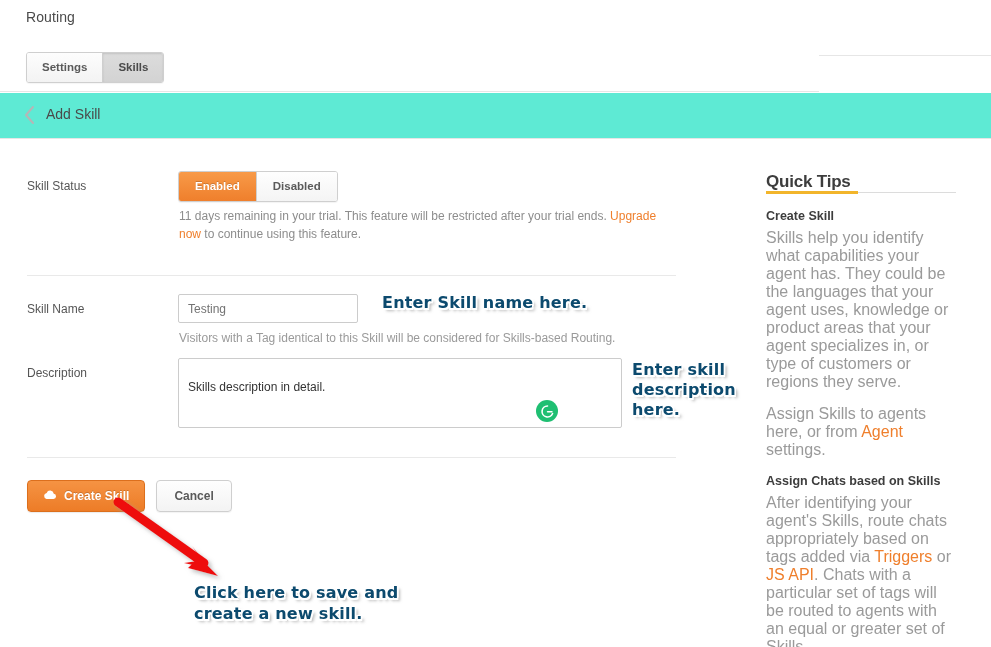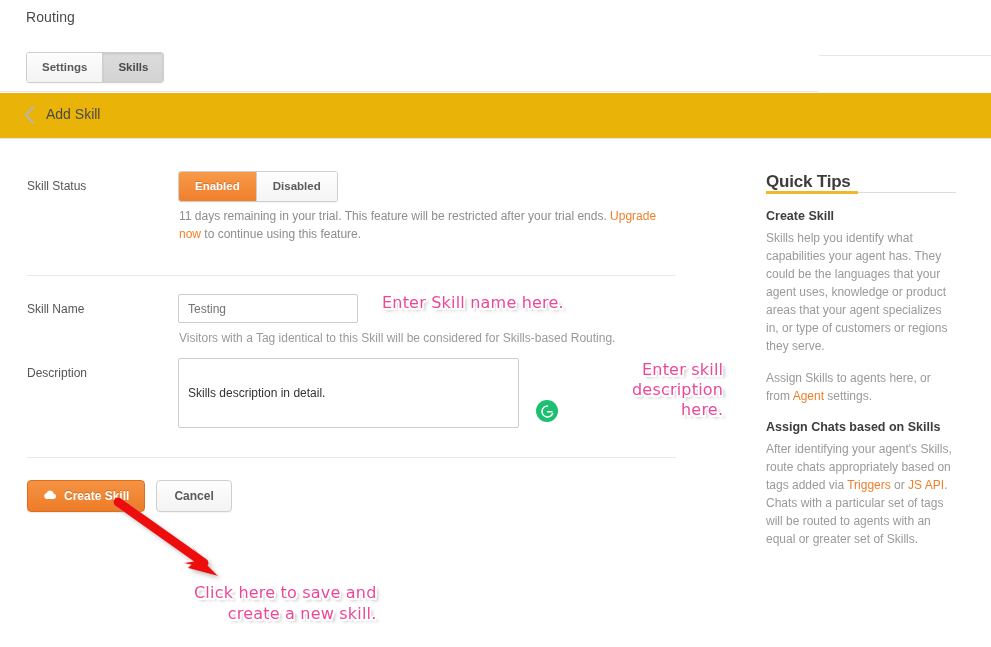--- a/index.html
+++ b/index.html
@@ -70,21 +70,21 @@
     color: #4a4a4a;
     box-shadow: inset 0 1px 2px rgba(0,0,0,.12);
   }
 
   
   .subheader {
     position: absolute;
     left: 0; top: 93px;
     width: 991px; height: 46px;
     border-bottom: 1px solid #e6e6e6;
-    background: #eab308;
+    background: #5eead4;
     padding-left: 16px;
   }
   .backchev {
     position: absolute;
     left: 22px; top: 9px;
     width: 16px; height: 26px;
     cursor: pointer;
   }
   .backchev svg { display: block; }
   .subheader .sub-title {
@@ -185,24 +185,24 @@
   }
 
   
   .desc-label { top: 227px; }
   .desc-wrap {
     position: absolute;
     left: 178px; top: 219px;
     width: 387px; height: 70px;
   }
   .desc-input {
-    width: 341px; height: 70px;
+    width: 444px; height: 70px;
     border: 1px solid #cccccc;
     border-radius: 2px;
-    padding: 26px 9px;
+    padding: 20px 9px;
     font-family: "Liberation Sans", sans-serif;
     font-size: 12px;
     line-height: 16px;
     color: #333;
     background: #fff;
     resize: none;
     outline: none;
   }
   .grammarly {
     position: absolute;
@@ -275,42 +275,41 @@
     background: #f2b52b;
   }
   .tips h3 {
     font-size: 12.5px;
     font-weight: bold;
     color: #3d3d3d;
     line-height: 17px;
     margin-bottom: 4px;
   }
   .tips p {
-    font-size: 12px;
+    font-size: 16px;
     line-height: 18px;
     color: #9a9a9a;
     margin-bottom: 14px;
   }
   .tips p:last-child { margin-bottom: 12px; }
 
   
   .anno {
     position: absolute;
-    color: #ec4899;
+    color: #0c4a6e;
     font-family: "DejaVu Sans", sans-serif;
-    font-weight: normal;
+    font-weight: bold;
     letter-spacing: .2px;
     white-space: pre-line;
     text-shadow:
       -1.5px -1.5px 0 #fff,  1.5px -1.5px 0 #fff,
       -1.5px  1.5px 0 #fff,  1.5px  1.5px 0 #fff,
       -1.5px 0 0 #fff, 1.5px 0 0 #fff,
       0 -1.5px 0 #fff, 0 1.5px 0 #fff,
       3px 3px 3px rgba(120,120,120,.55);
-    text-align: right;
   }
   .anno-name { left: 382px; top: 293px; font-size: 16px; }
   .anno-desc { left: 586px; top: 360px; font-size: 16px; line-height: 20px; margin-left: 46px; }
   .anno-click { left: 194px; top: 582px; font-size: 16px; line-height: 21px; }
 
   .arrow {
     position: absolute;
     left: 100px; top: 490px;
     width: 150px; height: 100px;
     pointer-events: none;

